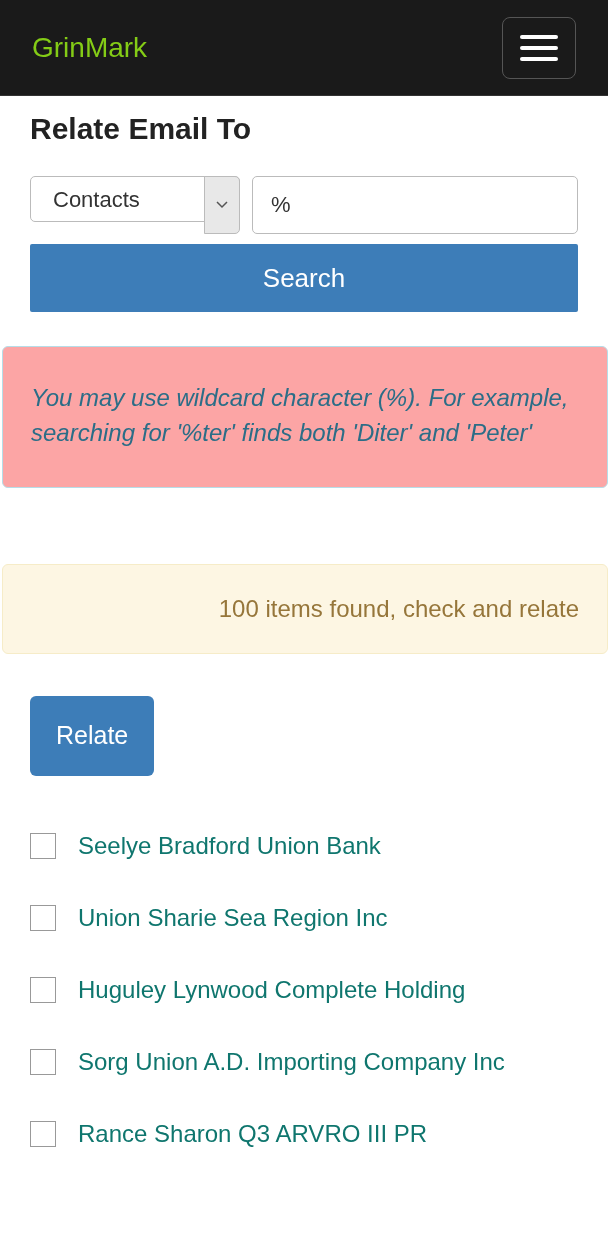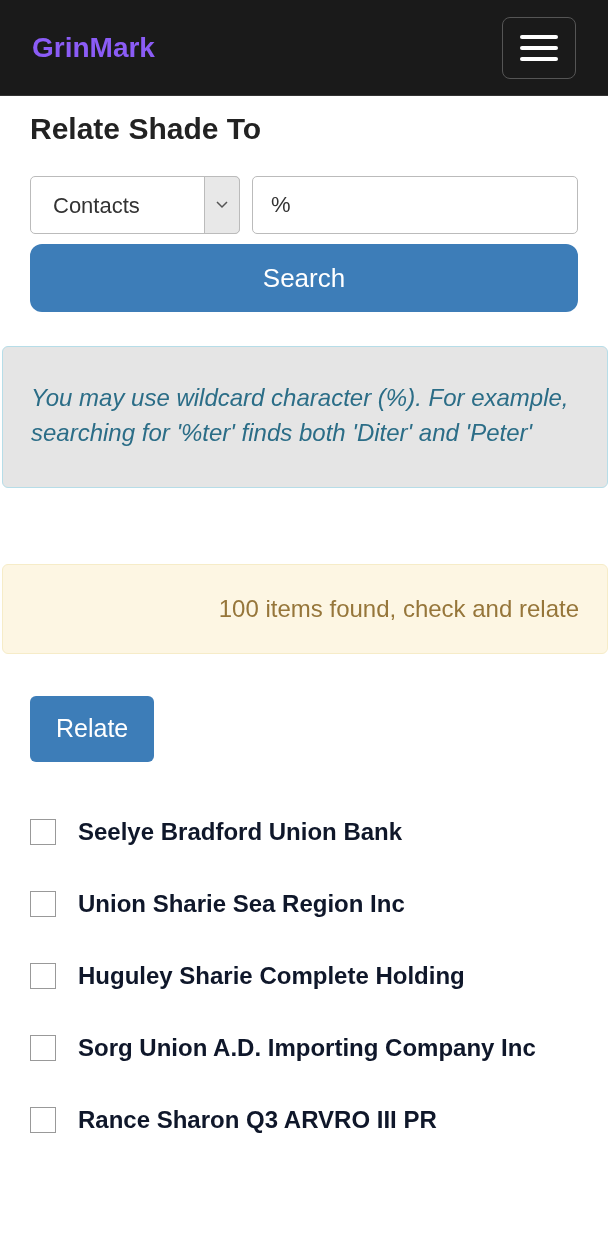--- a/index.html
+++ b/index.html
@@ -9,23 +9,22 @@
   .navbar {
     background: #1a1a1a;
     height: 96px;
     display: flex;
     align-items: center;
     justify-content: space-between;
     padding: 0 32px;
     border-bottom: 1px solid #333;
   }
   .brand {
-    color: #8b5cf6;
+    color: #84cc16;
     font-size: 28px;
-    font-weight: bold;
   }
   .hamburger {
     width: 74px;
     height: 62px;
     border: 1px solid #555;
     border-radius: 8px;
     display: flex;
     flex-direction: column;
     align-items: center;
     justify-content: center;
@@ -55,21 +54,21 @@
     gap: 12px;
     margin-bottom: 10px;
   }
   .select-wrap {
     position: relative;
     flex: 1;
     display: flex;
   }
   .select {
     flex: 1;
-    height: 58px;
+    height: 46px;
     border: 1px solid #bbb;
     border-radius: 5px;
     background: #fff;
     font-size: 22px;
     color: #333;
     padding: 0 50px 0 22px;
     appearance: none;
     font-family: inherit;
   }
   .select-arrow {
@@ -99,30 +98,30 @@
     padding: 0 18px;
     font-family: inherit;
   }
 
   .search-btn {
     width: 100%;
     height: 68px;
     background: #3d7db8;
     color: #fff;
     border: none;
-    border-radius: 12px;
+    border-radius: 2px;
     font-size: 26px;
     font-family: inherit;
     cursor: pointer;
     margin-bottom: 34px;
   }
 
   .alert-info {
     margin: 0 -30px 0 -28px;
-    background: #e5e5e5;
+    background: #fca5a5;
     border: 1px solid #b6dde8;
     border-radius: 6px;
     padding: 34px 28px 36px 28px;
     color: #2b6d87;
     font-size: 24px;
     font-style: italic;
     line-height: 1.45;
   }
 
   .alert-warn {
@@ -131,21 +130,21 @@
     border: 1px solid #f6ecc8;
     border-radius: 6px;
     padding: 30px 28px;
     color: #96763a;
     font-size: 24px;
     text-align: right;
   }
 
   .relate-btn {
     margin-top: 42px;
-    height: 66px;
+    height: 80px;
     padding: 0 26px;
     background: #3d7db8;
     color: #fff;
     border: none;
     border-radius: 6px;
     font-size: 25px;
     font-family: inherit;
     cursor: pointer;
     margin-bottom: 34px;
   }
@@ -160,38 +159,38 @@
   .checkbox {
     width: 26px;
     height: 26px;
     border: 1px solid #999;
     background: #fff;
     cursor: pointer;
     flex-shrink: 0;
   }
   .result-label {
     font-size: 24px;
-    font-weight: bold;
-    color: #0f172a;
+    font-weight: normal;
+    color: #0f766e;
   }
 </style>
 </head>
 <body>
 
 <div class="navbar">
   <div class="brand">GrinMark</div>
   <button class="hamburger">
     <span class="hamburger-line"></span>
     <span class="hamburger-line"></span>
     <span class="hamburger-line"></span>
   </button>
 </div>
 
 <div class="content">
-  <h1 class="page-title">Relate Shade To</h1>
+  <h1 class="page-title">Relate Email To</h1>
 
   <div class="search-row">
     <div class="select-wrap">
       <select class="select">
         <option>Contacts</option>
       </select>
       <div class="select-arrow">
         <svg viewBox="0 0 12 8">
             <path d="M1 1 L6 6 L11 1" stroke="#555" stroke-width="1.5" fill="none"></path>
           </svg>
@@ -212,21 +211,21 @@
       <li class="result-item">
         <div class="checkbox" role="checkbox"></div>
         <span class="result-label">Seelye Bradford Union Bank</span>
       </li>
       <li class="result-item">
         <div class="checkbox" role="checkbox"></div>
         <span class="result-label">Union Sharie Sea Region Inc</span>
       </li>
       <li class="result-item">
         <div class="checkbox" role="checkbox"></div>
-        <span class="result-label">Huguley Sharie Complete Holding</span>
+        <span class="result-label">Huguley Lynwood Complete Holding</span>
       </li>
       <li class="result-item">
         <div class="checkbox" role="checkbox"></div>
         <span class="result-label">Sorg Union A.D. Importing Company Inc</span>
       </li>
       <li class="result-item">
         <div class="checkbox" role="checkbox"></div>
         <span class="result-label">Rance Sharon Q3 ARVRO III PR</span>
       </li>
     </ul>

